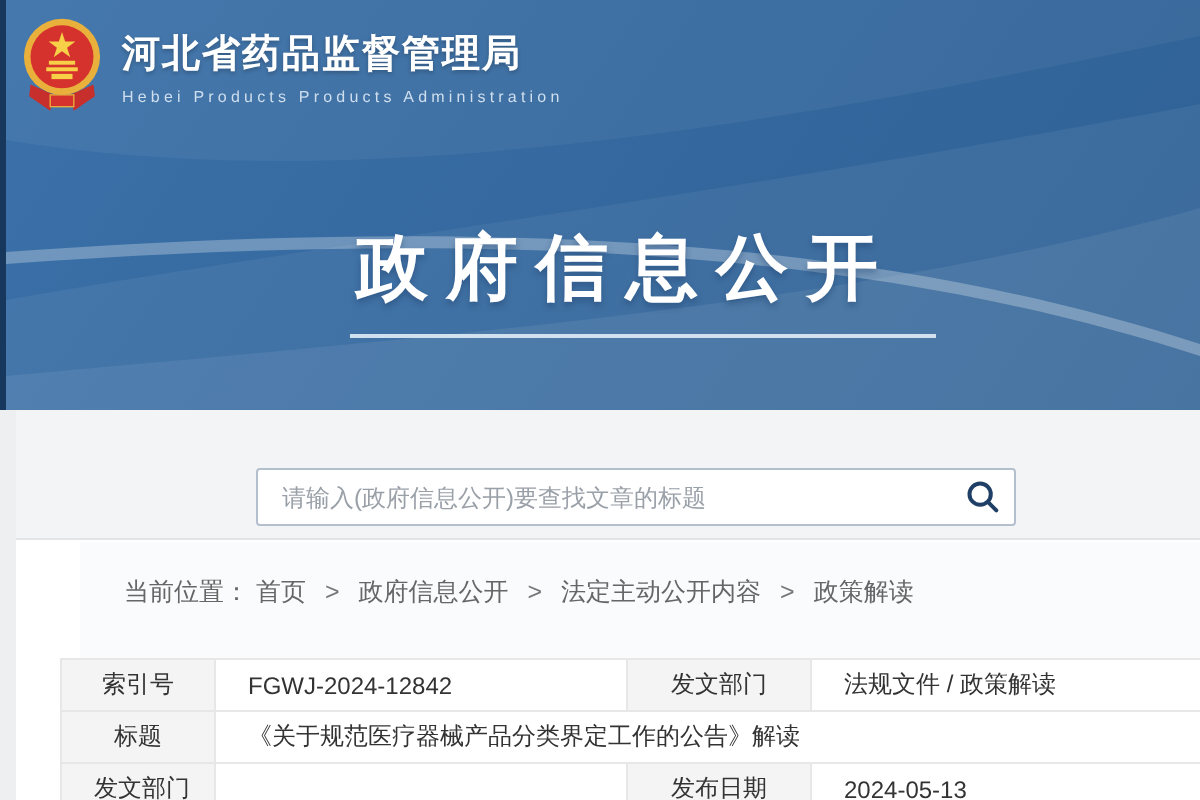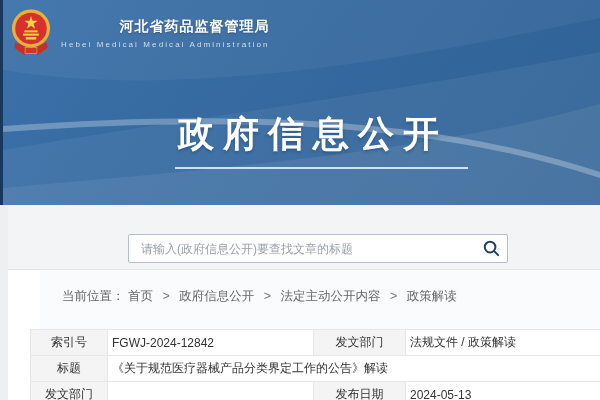--- a/index.html
+++ b/index.html
@@ -8,22 +8,22 @@
 
   
   .banner { position:absolute; left:0; top:0; width:600px; height:205px;
             background:linear-gradient(125deg,#3b71a9 0%,#35699f 45%,#2f6195 100%);
             border-left:3px solid #17385c; overflow:hidden; }
   .banner svg.waves { position:absolute; left:0; top:0; width:100%; height:100%; }
 
   .site-header { position:absolute; left:7px; top:8px; display:flex; align-items:center; }
   .emblem { width:42px; height:50px; flex:0 0 auto; }
   .site-titles { margin-left:9px; }
-  .site-title-cn { color:#ffffff; font-size:14px; font-weight:bold; letter-spacing:1px;
-                   text-shadow:0 1px 2px rgba(0,0,0,.25); white-space:nowrap;text-align:right; }
+  .site-title-cn { color:#ffffff; font-size:19px; font-weight:bold; letter-spacing:1px;
+                   text-shadow:0 1px 2px rgba(0,0,0,.25); white-space:nowrap; }
   .site-title-en { color:#cfdfee; font-size:8px; letter-spacing:2.1px; margin-top:4px;
                    white-space:nowrap; }
 
   .banner-title { position:absolute; left:0; top:110px; width:620px; text-align:center;
                   color:#ffffff; font-size:36px; font-weight:bold; letter-spacing:9px;
                   text-shadow:0 2px 3px rgba(20,50,90,.35); }
   .banner-underline { position:absolute; left:172px; top:167px; width:293px; height:2px;
                       background:rgba(235,243,250,.85); }
 
   
@@ -48,21 +48,21 @@
   .crumb-link { color:#666; cursor:pointer; text-decoration:none; }
 
   
   .edge-strip { position:absolute; left:0; top:205px; width:8px; height:195px;
                 background:#edeff1; }
 
   
   .table-wrap { position:absolute; left:30px; top:329px; width:570px; height:71px;
                 overflow:hidden; background:#fff; }
   table.doc { border-collapse:collapse; table-layout:fixed; width:660px; font-size:12px; }
-  table.doc td { border:1px solid #e7e7e7; height:26px; padding:0 4px;
+  table.doc td { border:1px solid #e7e7e7; height:26px; padding:0 16px;
                  color:#333; white-space:nowrap; overflow:hidden; }
   td.lbl { background:#f4f4f5; color:#555; text-align:center; padding:0 4px; }
   col.c1 { width:77px; } col.c2 { width:206px; } col.c3 { width:92px; } col.c4 { width:285px; }
 </style>
 </head>
 <body>
 
 <div class="banner">
   <svg class="waves" viewBox="0 0 600 205" preserveAspectRatio="none">
     <path d="M0,70 C180,100 400,60 600,18 L600,0 L0,0 Z" fill="rgba(255,255,255,0.05)"></path>
@@ -78,21 +78,21 @@
       <polygon fill="#f7d048" points="32,12 34.4,19.4 42.2,19.4 35.9,24 38.3,31.4 32,26.8 25.7,31.4 28.1,24 21.8,19.4 29.6,19.4"></polygon>
       <rect x="22" y="34" width="20" height="3" fill="#f7d048"></rect>
       <rect x="20" y="39" width="24" height="3" fill="#f7d048"></rect>
       <rect x="24" y="44" width="16" height="4" fill="#f7d048"></rect>
       <path d="M8,52 L26,60 L23,72 L7,61 Z" fill="#c62f2b"></path>
       <path d="M56,52 L38,60 L41,72 L57,61 Z" fill="#c62f2b"></path>
       <rect x="23" y="60" width="18" height="9" fill="#d5312d" stroke="#e9b13b" stroke-width="1"></rect>
     </svg>
     <div class="site-titles">
       <div class="site-title-cn">河北省药品监督管理局</div>
-      <div class="site-title-en">Hebei Medical Medical Administration</div>
+      <div class="site-title-en">Hebei Products Products Administration</div>
     </div>
   </div>
 
   <div class="banner-title">政府信息公开</div>
   <div class="banner-underline"></div>
 </div>
 
 <div class="search-band">
   <div class="search-box">
     <input type="text" placeholder="请输入(政府信息公开)要查找文章的标题" style="">

